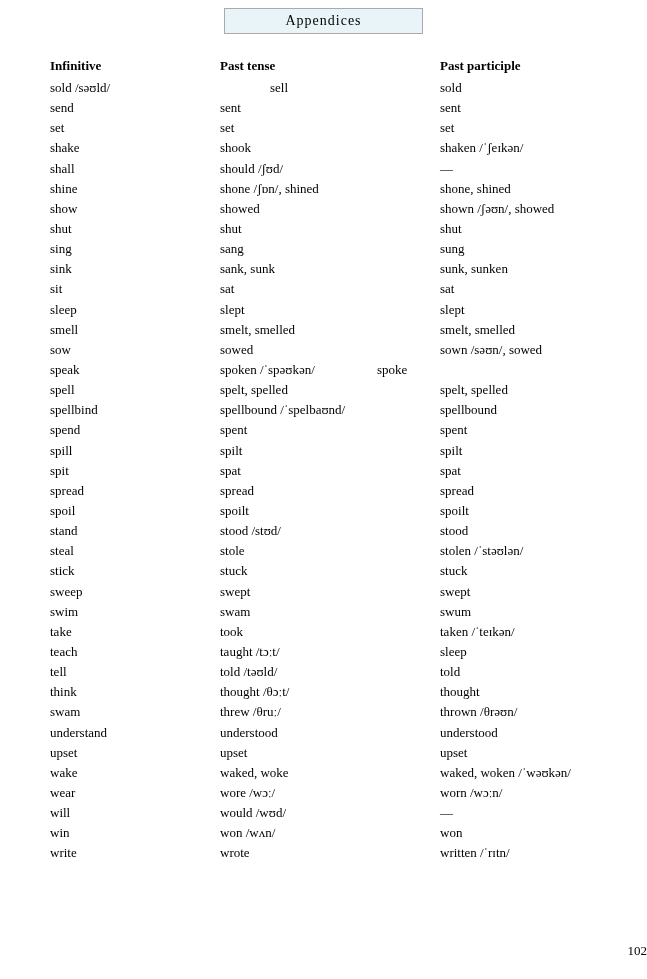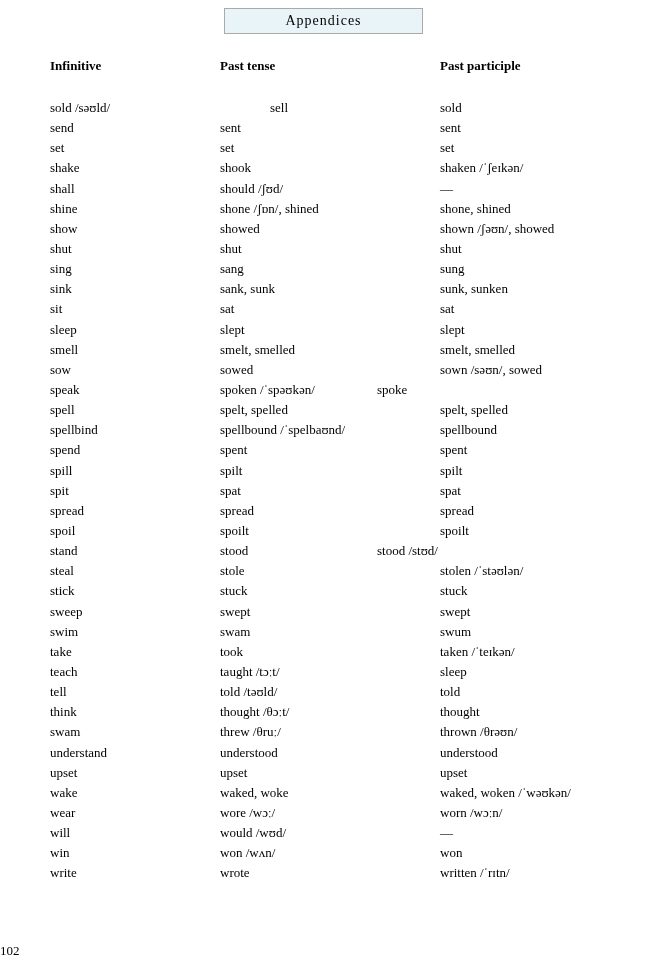--- a/index.html
+++ b/index.html
@@ -26,21 +26,21 @@
       font-size: 14px;
       letter-spacing: 1px;
     }
 
     .content {
       padding: 20px 50px 40px 50px;
     }
 
     .columns-header {
       display: flex;
-      margin-bottom: 24px;
+      margin-bottom: 4px;
       border-bottom: none;
     }
 
     .col-header {
       font-weight: bold;
       font-size: 13px;
     }
 
     .col1 { width: 170px; }
     .col2 { width: 220px; }
@@ -53,21 +53,21 @@
     .word-row {
       display: flex;
       line-height: 1.55;
     }
 
     .cell {
       font-size: 13px;
     }
 
     .footer {
-      text-align: left;
+      text-align: right;
       position: absolute;
       bottom: 20px;
       width: 100%;
       font-size: 13px;
     }
   </style>
 </head>
 <body>
 
 <div class="header">
@@ -189,22 +189,22 @@
         <div class="cell col2">spread</div>
         <div class="cell col3">spread</div>
       </div>
       <div class="word-row">
         <div class="cell col1">spoil</div>
         <div class="cell col2">spoilt</div>
         <div class="cell col3">spoilt</div>
       </div>
       <div class="word-row">
         <div class="cell col1">stand</div>
+        <div class="cell col2">stood /stʊd/</div>
         <div class="cell col3">stood</div>
-        <div class="cell col2">stood /stʊd/</div>
       </div>
       <div class="word-row">
         <div class="cell col1">steal</div>
         <div class="cell col2">stole</div>
         <div class="cell col3">stolen /ˈstəʊlən/</div>
       </div>
       <div class="word-row">
         <div class="cell col1">stick</div>
         <div class="cell col2">stuck</div>
         <div class="cell col3">stuck</div>

